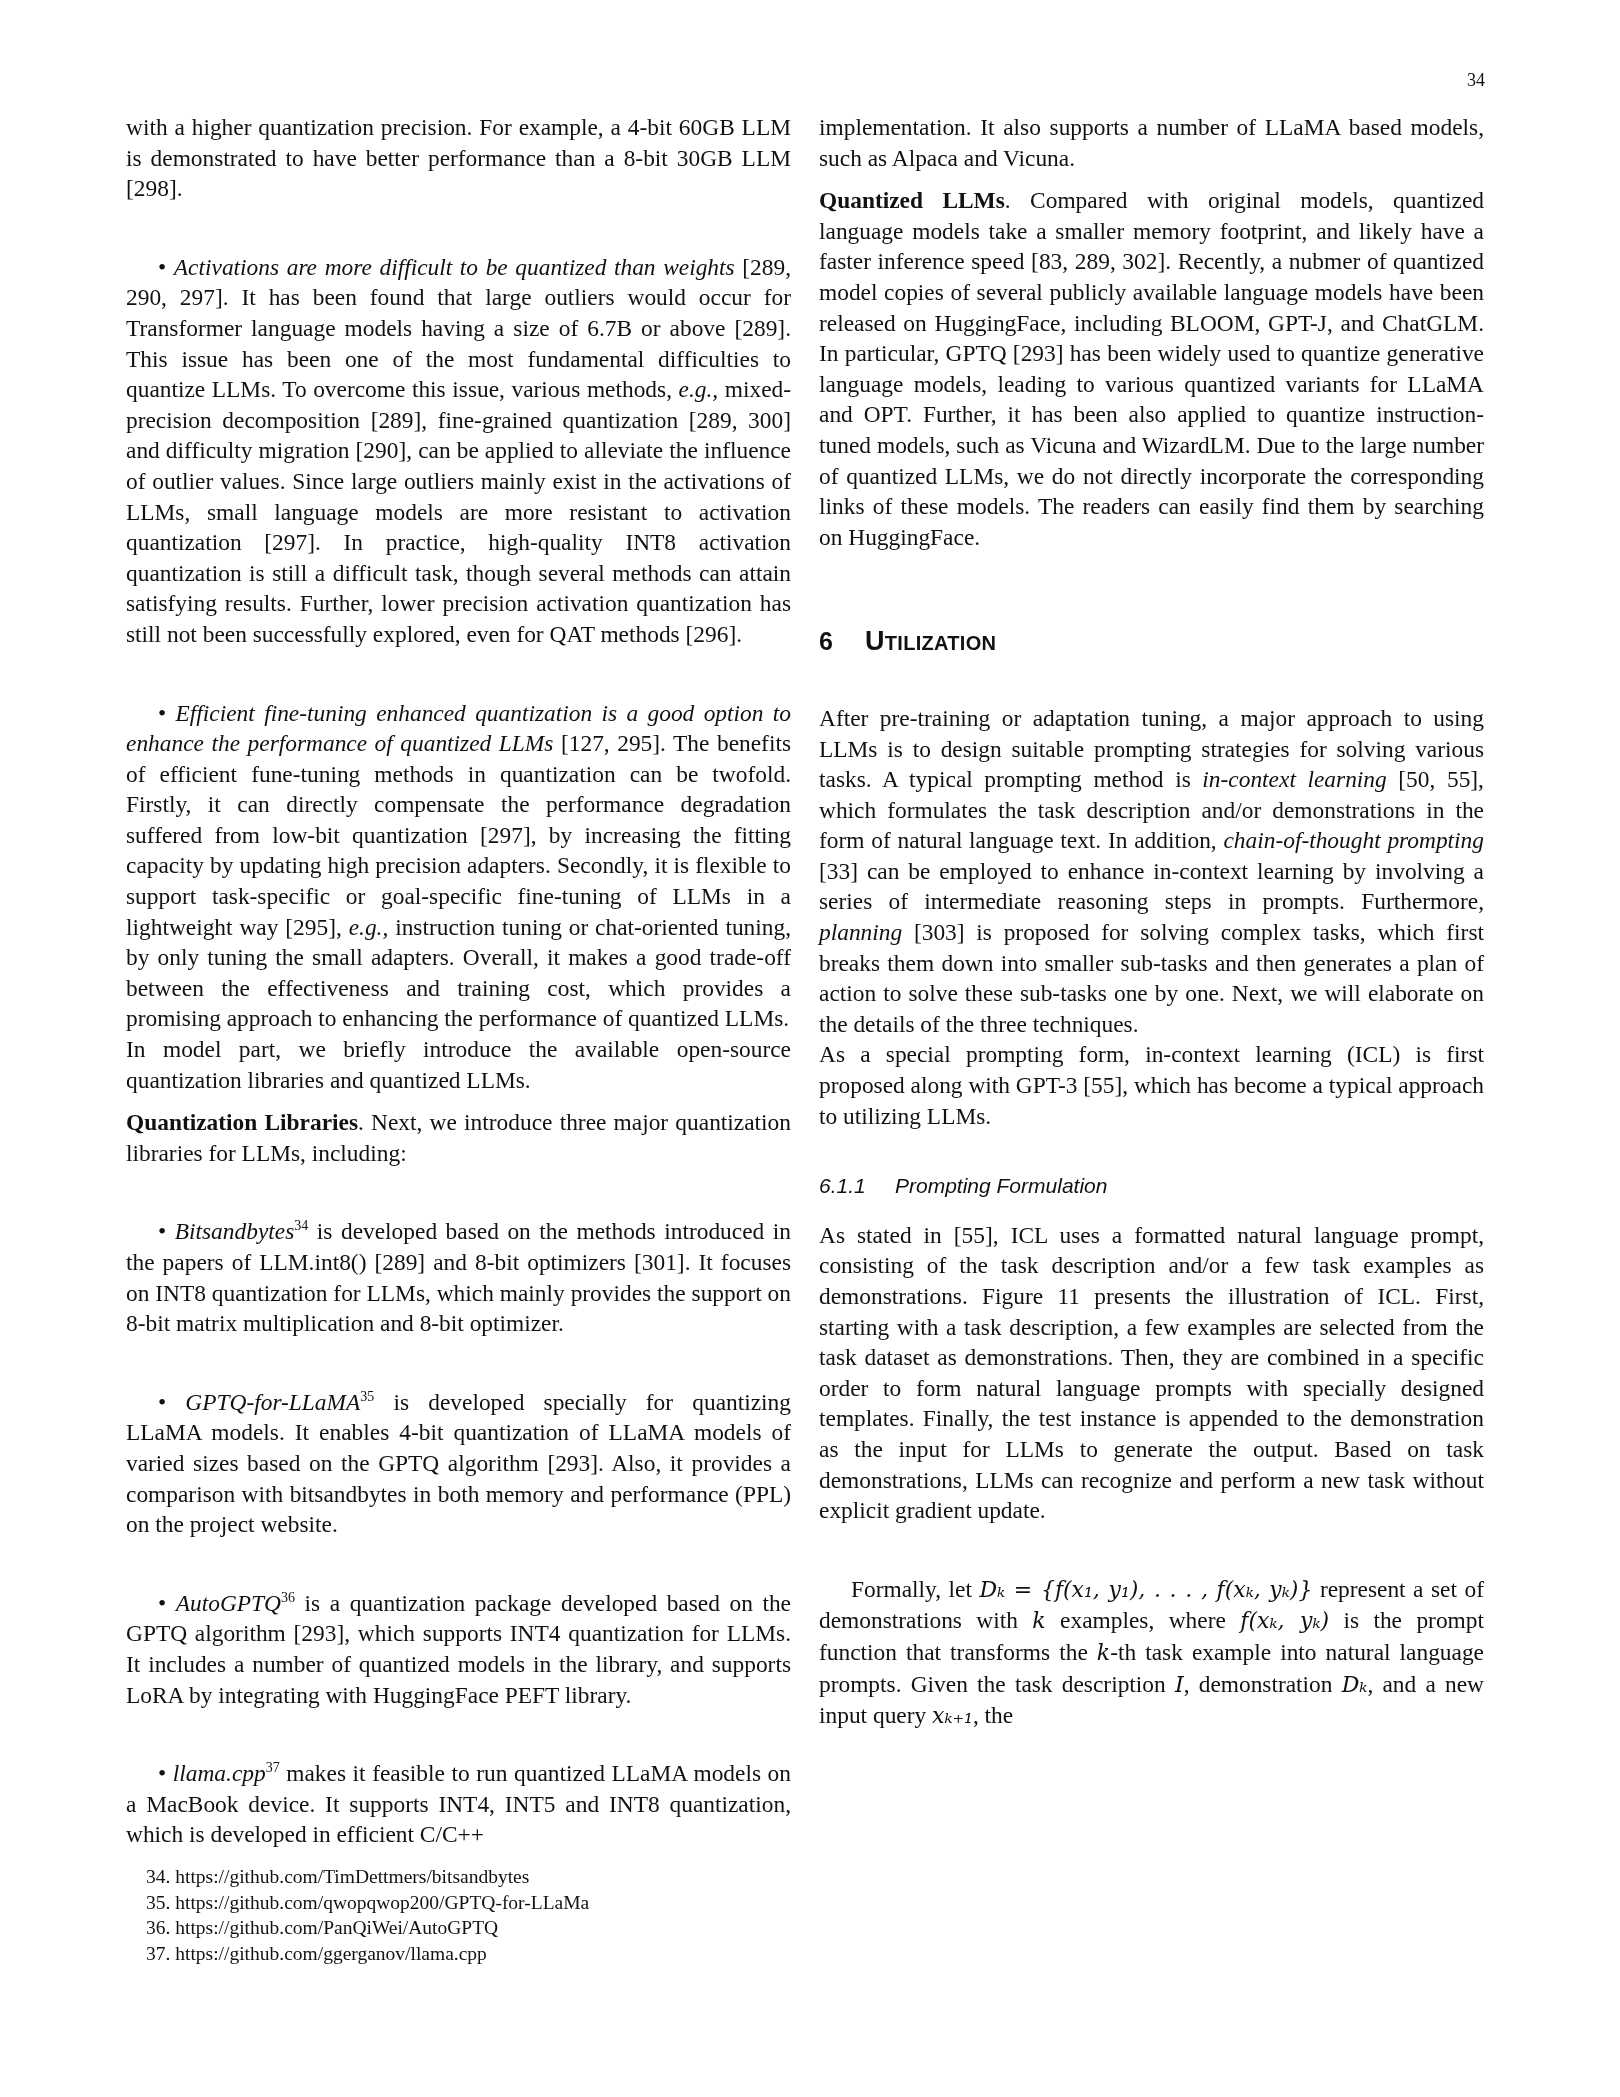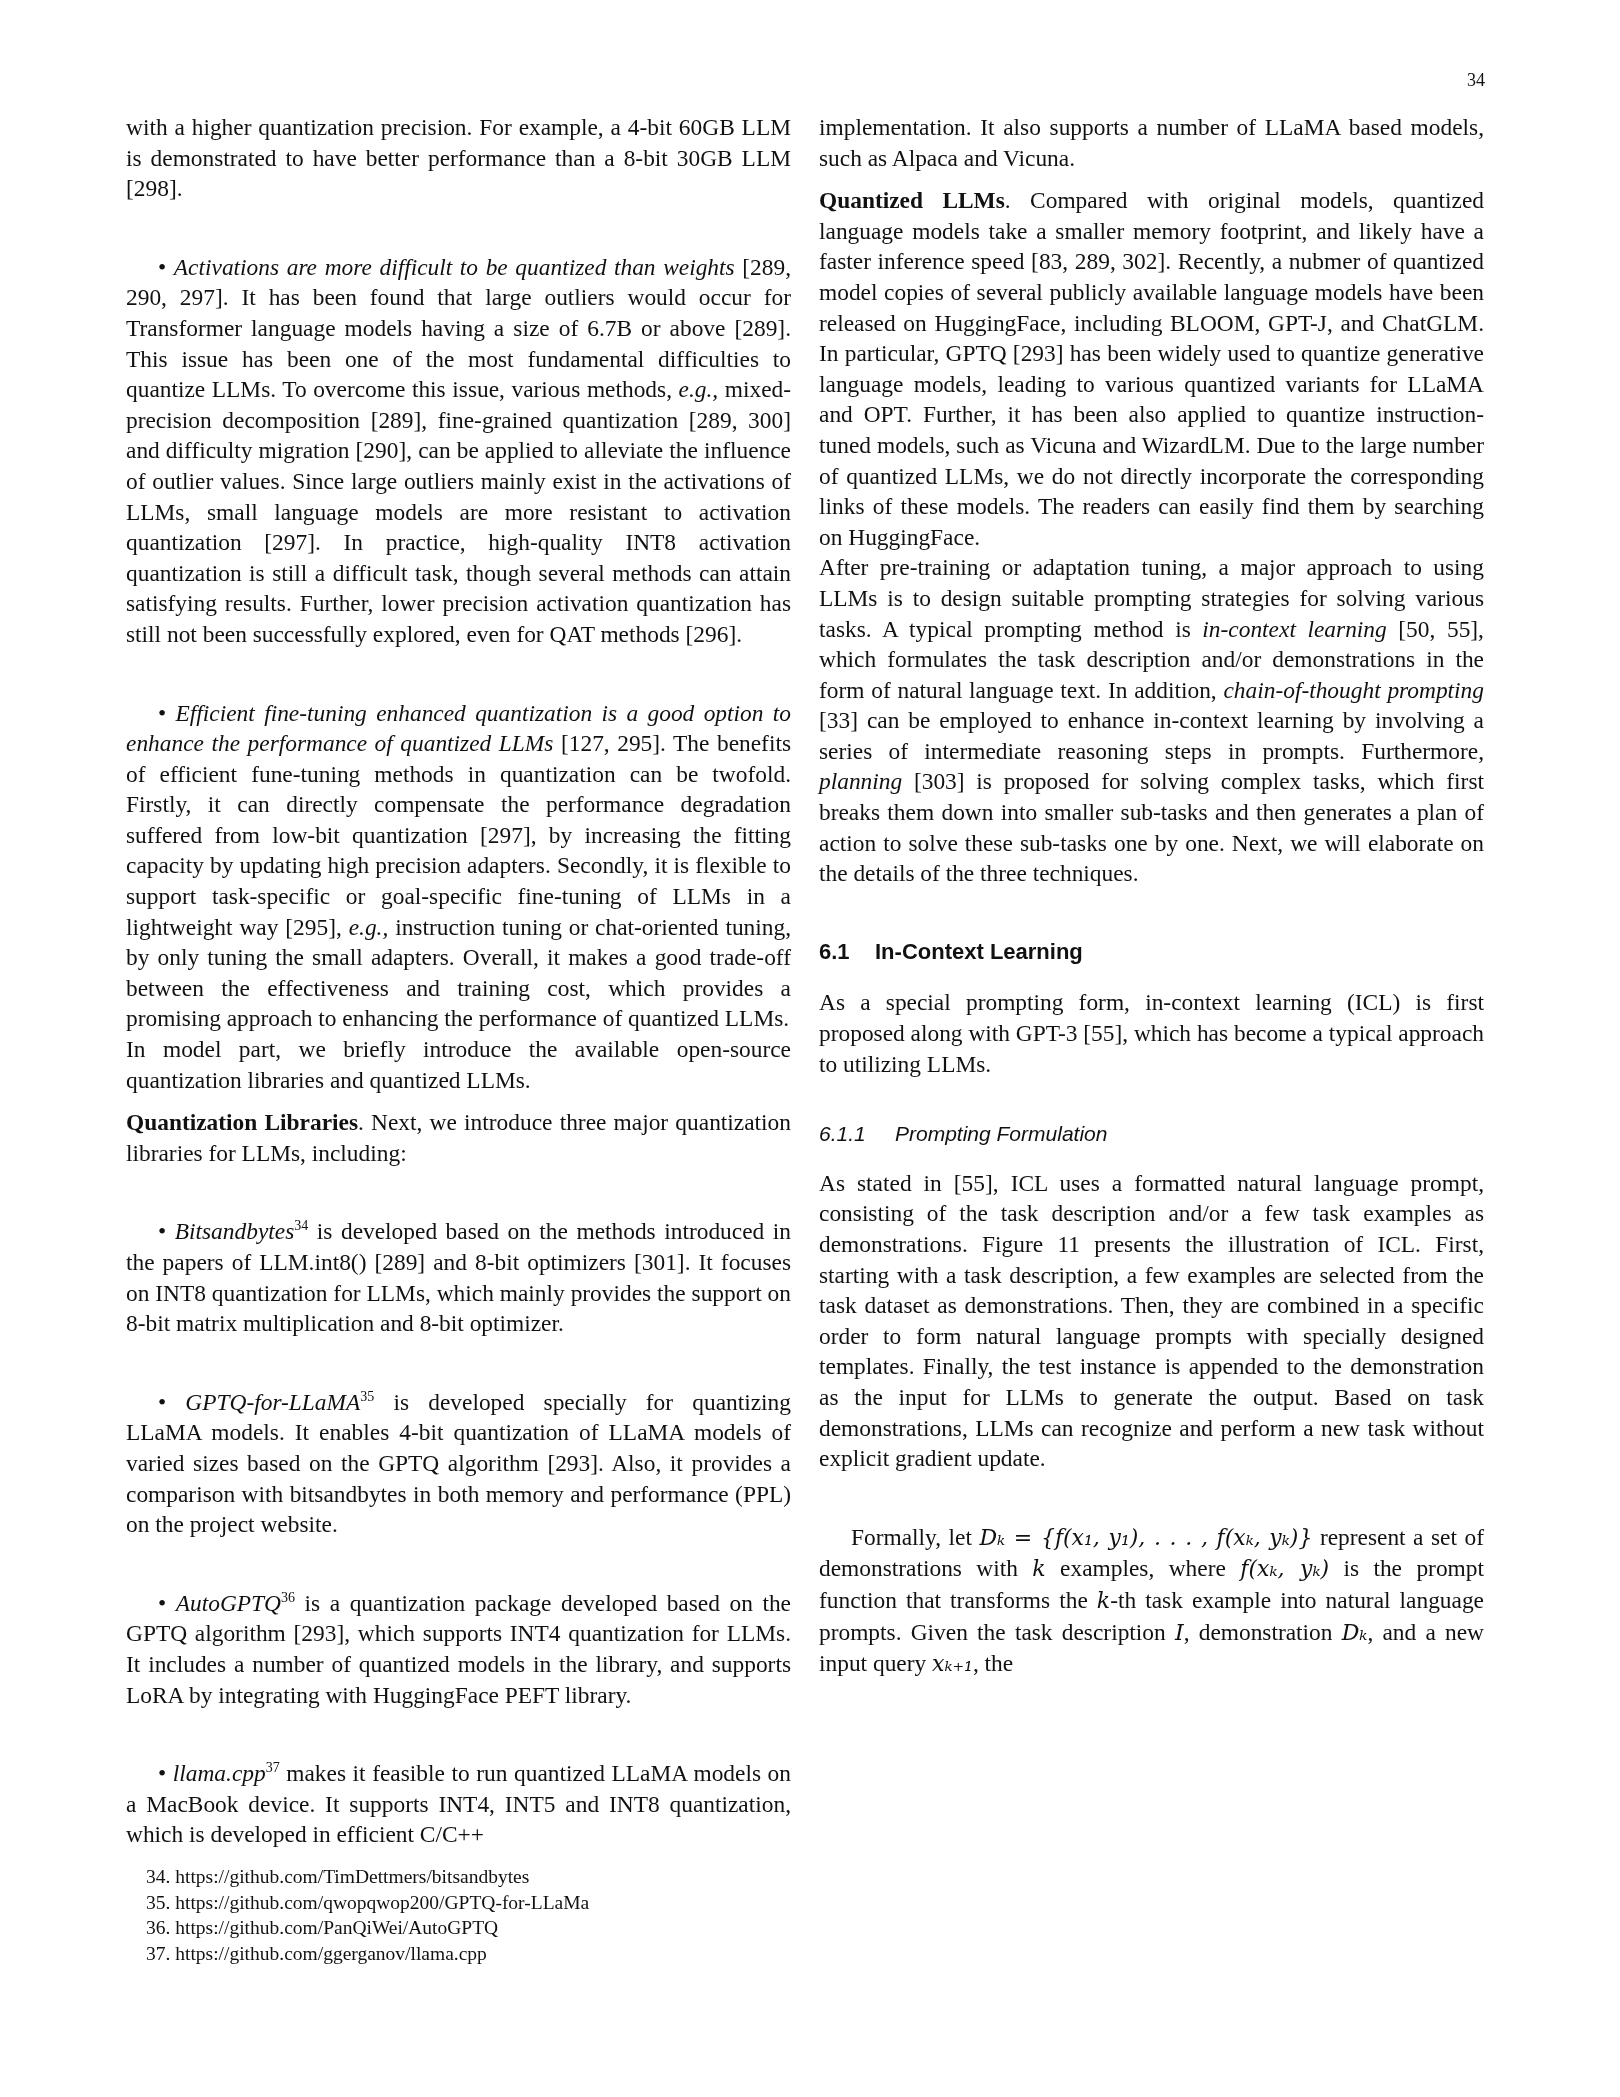--- a/index.html
+++ b/index.html
@@ -78,28 +78,28 @@
   <div>37. https://github.com/ggerganov/llama.cpp</div>
 </div>
 
 <div class="col right">
   <p>implementation. It also supports a number of LLaMA based models, such as Alpaca and Vicuna.</p>
 
   <p class="gap">
     <span class="run-head">Quantized LLMs</span><span>. Compared with original models, quantized language models take a smaller memory footprint, and likely have a faster inference speed [83, 289, 302]. Recently, a nubmer of quantized model copies of several publicly available language models have been released on HuggingFace, including BLOOM, GPT-J, and ChatGLM. In particular, GPTQ [293] has been widely used to quantize generative language models, leading to various quantized variants for LLaMA and OPT. Further, it has been also applied to quantize instruction-tuned models, such as Vicuna and WizardLM. Due to the large number of quantized LLMs, we do not directly incorporate the corresponding links of these models. The readers can easily find them by searching on HuggingFace.</span>
   </p>
 
+  <div class="sec-head">
+    <span class="num">6</span><span class="cap">U</span><span class="sm">TILIZATION</span>
+  </div>
 
   <p>
     <span>After pre-training or adaptation tuning, a major approach to using LLMs is to design suitable prompting strategies for solving various tasks. A typical prompting method is </span><em>in-context learning</em><span> [50, 55], which formulates the task description and/or demonstrations in the form of natural language text. In addition, </span><em>chain-of-thought prompting</em><span> [33] can be employed to enhance in-context learning by involving a series of intermediate reasoning steps in prompts. Furthermore, </span><em>planning</em><span> [303] is proposed for solving complex tasks, which first breaks them down into smaller sub-tasks and then generates a plan of action to solve these sub-tasks one by one. Next, we will elaborate on the details of the three techniques.</span>
   </p>
 
-  <div class="subsec-head">
-    <span class="num">6.1</span><span>In-Context Learning</span>
-  </div>
 
   <p>As a special prompting form, in-context learning (ICL) is first proposed along with GPT-3 [55], which has become a typical approach to utilizing LLMs.</p>
 
   <div class="subsub-head">
     <span class="num">6.1.1</span><span>Prompting Formulation</span>
   </div>
 
   <p>As stated in [55], ICL uses a formatted natural language prompt, consisting of the task description and/or a few task examples as demonstrations. Figure 11 presents the illustration of ICL. First, starting with a task description, a few examples are selected from the task dataset as demonstrations. Then, they are combined in a specific order to form natural language prompts with specially designed templates. Finally, the test instance is appended to the demonstration as the input for LLMs to generate the output. Based on task demonstrations, LLMs can recognize and perform a new task without explicit gradient update.</p>
 
   <p class="indent">

